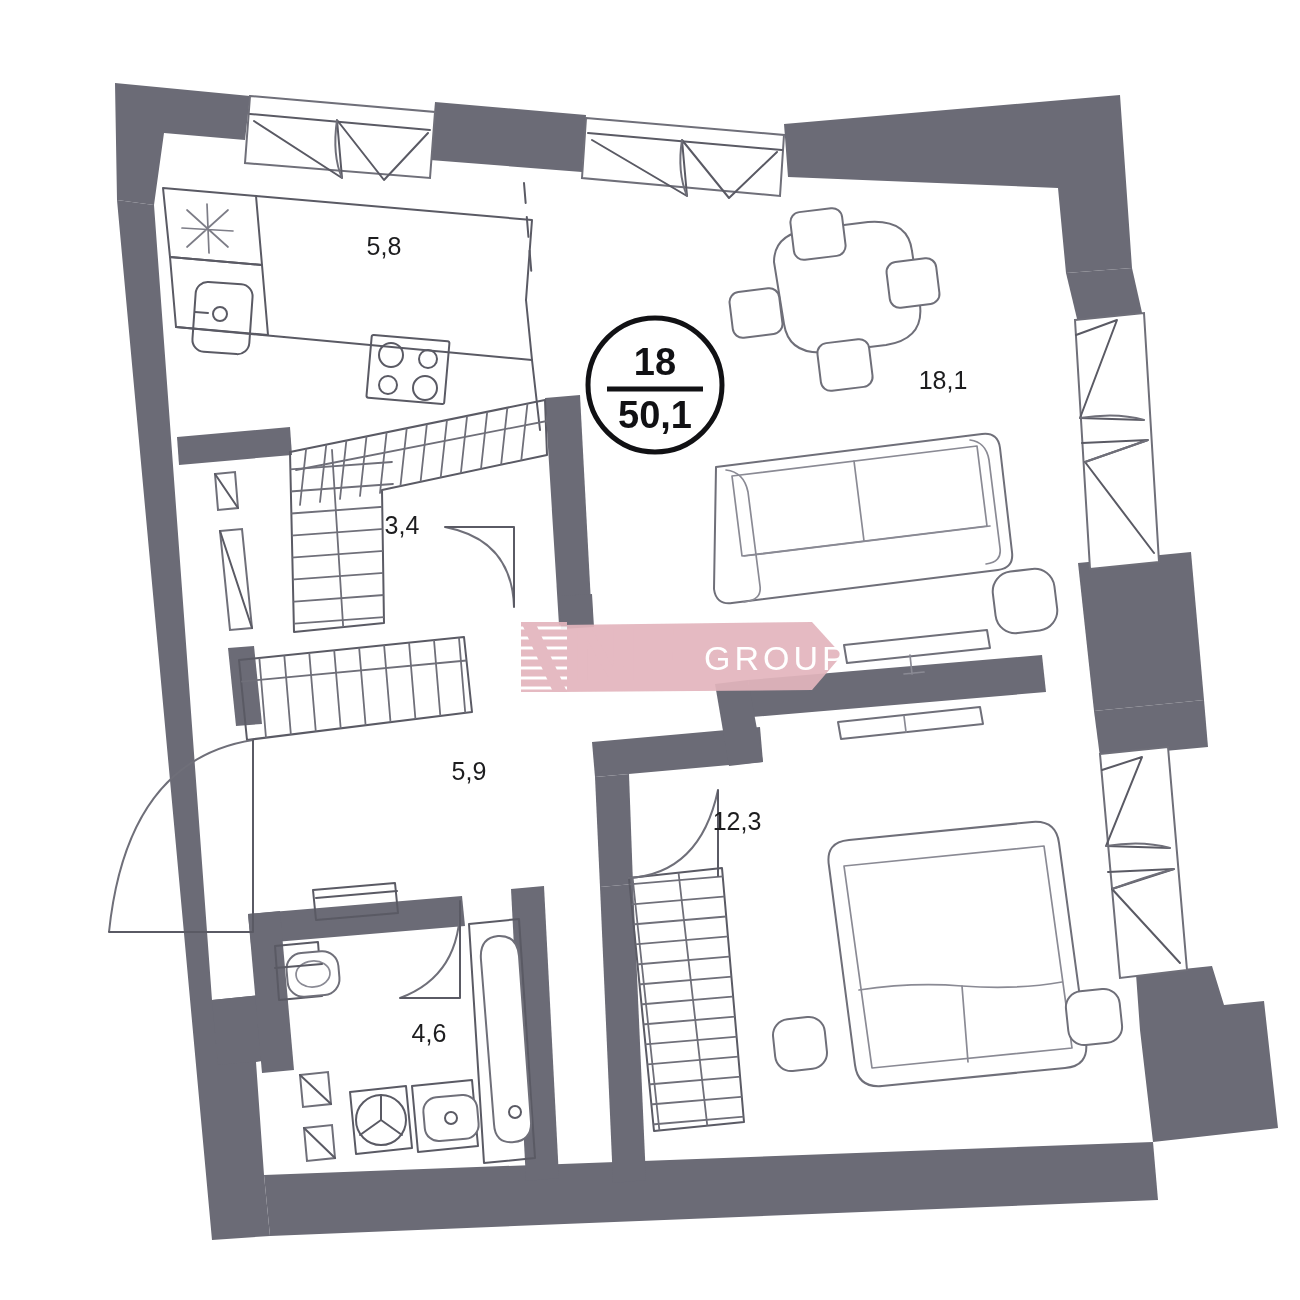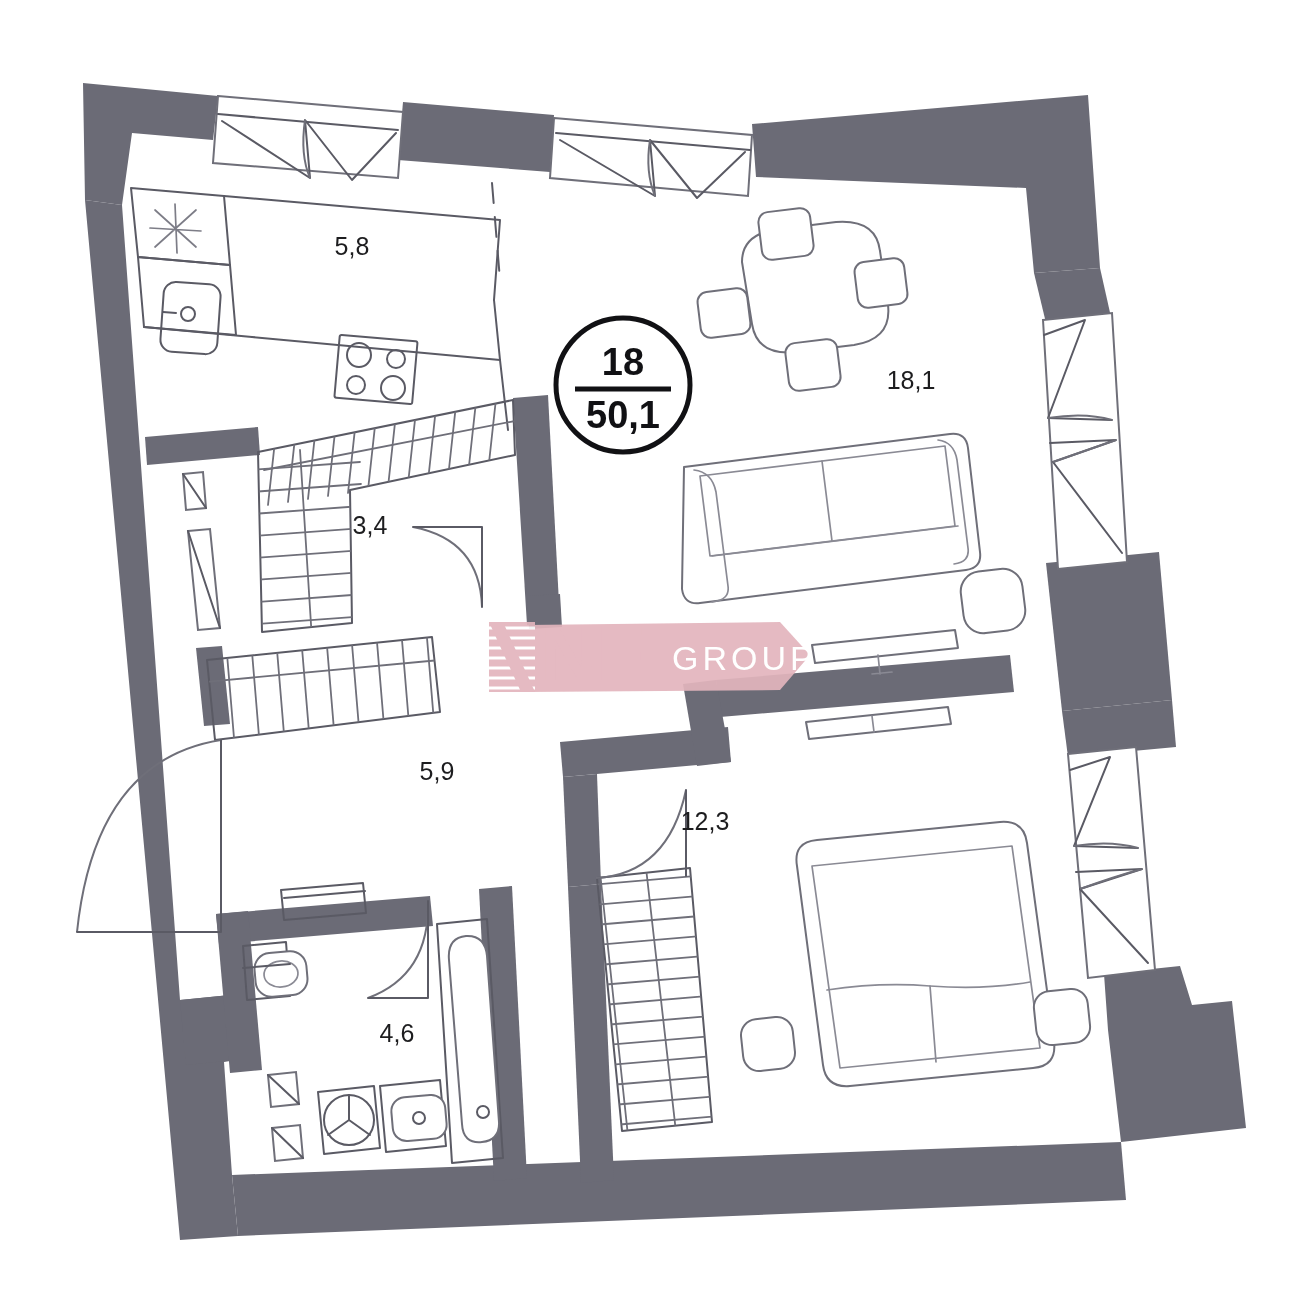--- a/index.html
+++ b/index.html
@@ -12,20 +12,21 @@
     width: 1300px;
     height: 1300px;
     font-family: "Liberation Sans", sans-serif;
     overflow: hidden;
   }
   #plan-root {
     position: relative;
     width: 1126px;
     height: 1300px;
     background: #ffffff;
+    margin-left: 32px;
   }
   #floorplan-svg {
     position: absolute;
     left: 0;
     top: 0;
     width: 1300px;
     height: 1300px;
     display: block;
   }
   .wall { fill: #6b6b76; stroke: none; }

